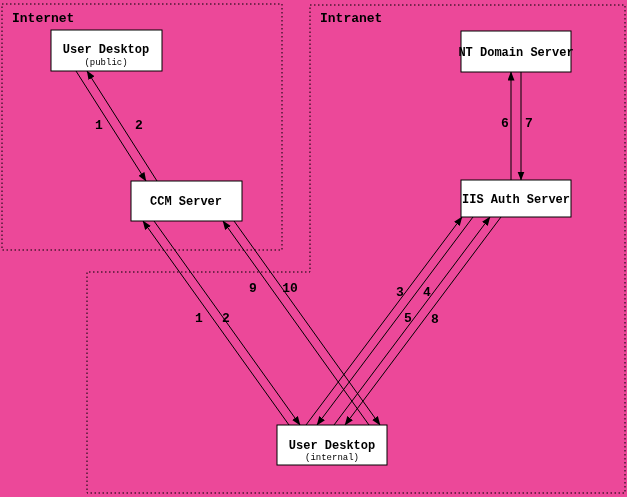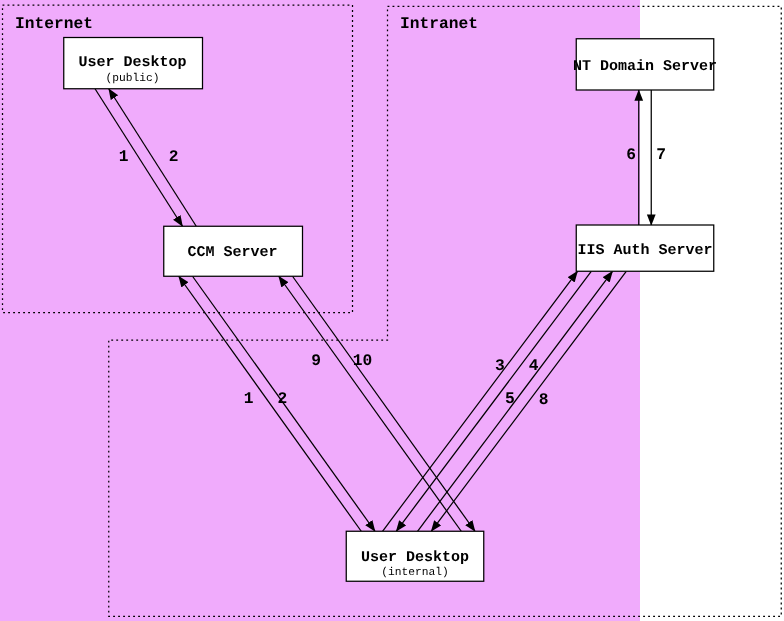--- a/index.html
+++ b/index.html
@@ -2,23 +2,23 @@
 <html><head>
 <meta charset="utf-8">
 <style>
   html, body {
     margin: 0;
     padding: 0;
     background: #ffffff;
   }
   .canvas {
     position: relative;
-    width: 512px;
+    width: 627px;
     height: 497px;
-    background: #f0abfc;
+    background: #ec4899;
     font-family: "Liberation Mono", "DejaVu Sans Mono", monospace;
   }
   svg { display: block; }
   .zone-border {
     fill: none;
     stroke: #000000;
     stroke-width: 1;
     stroke-dasharray: 1.5 2.5;
   }
   .node-box {

